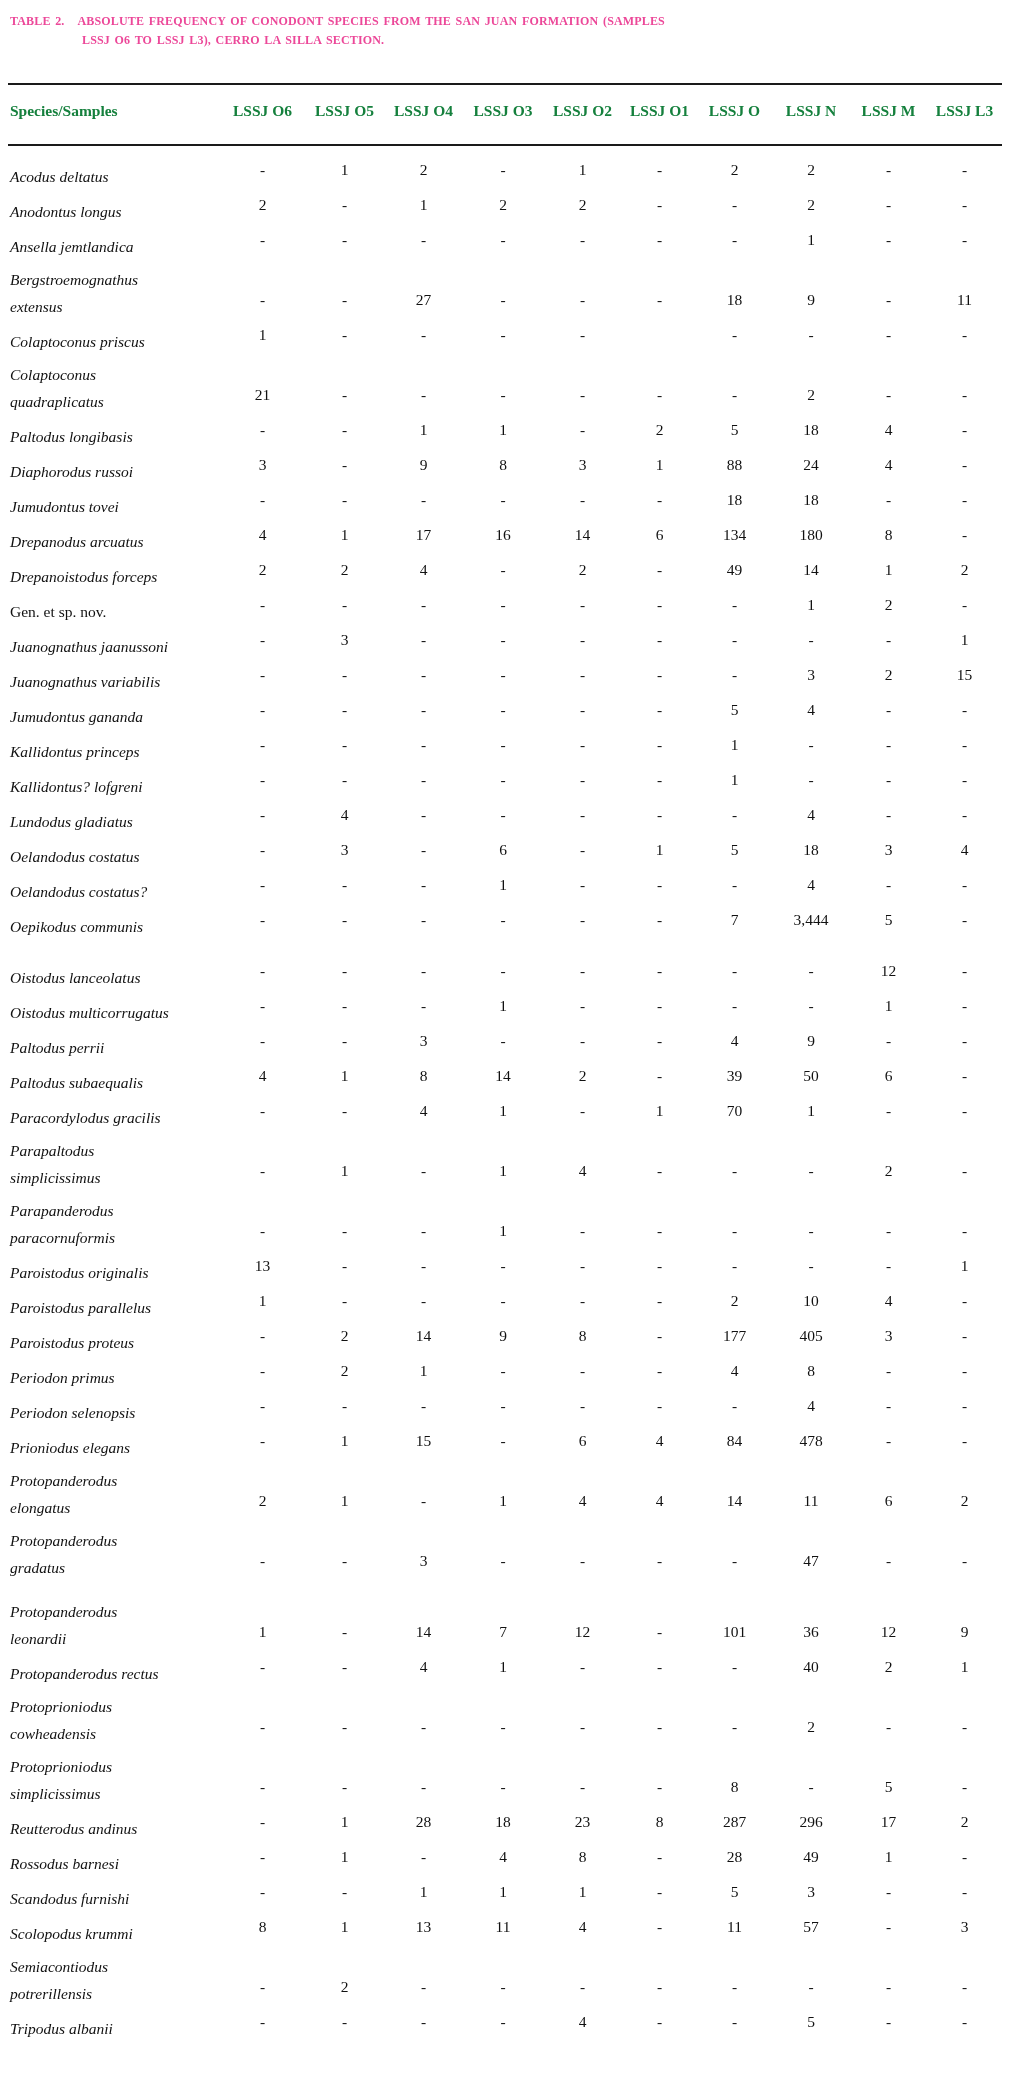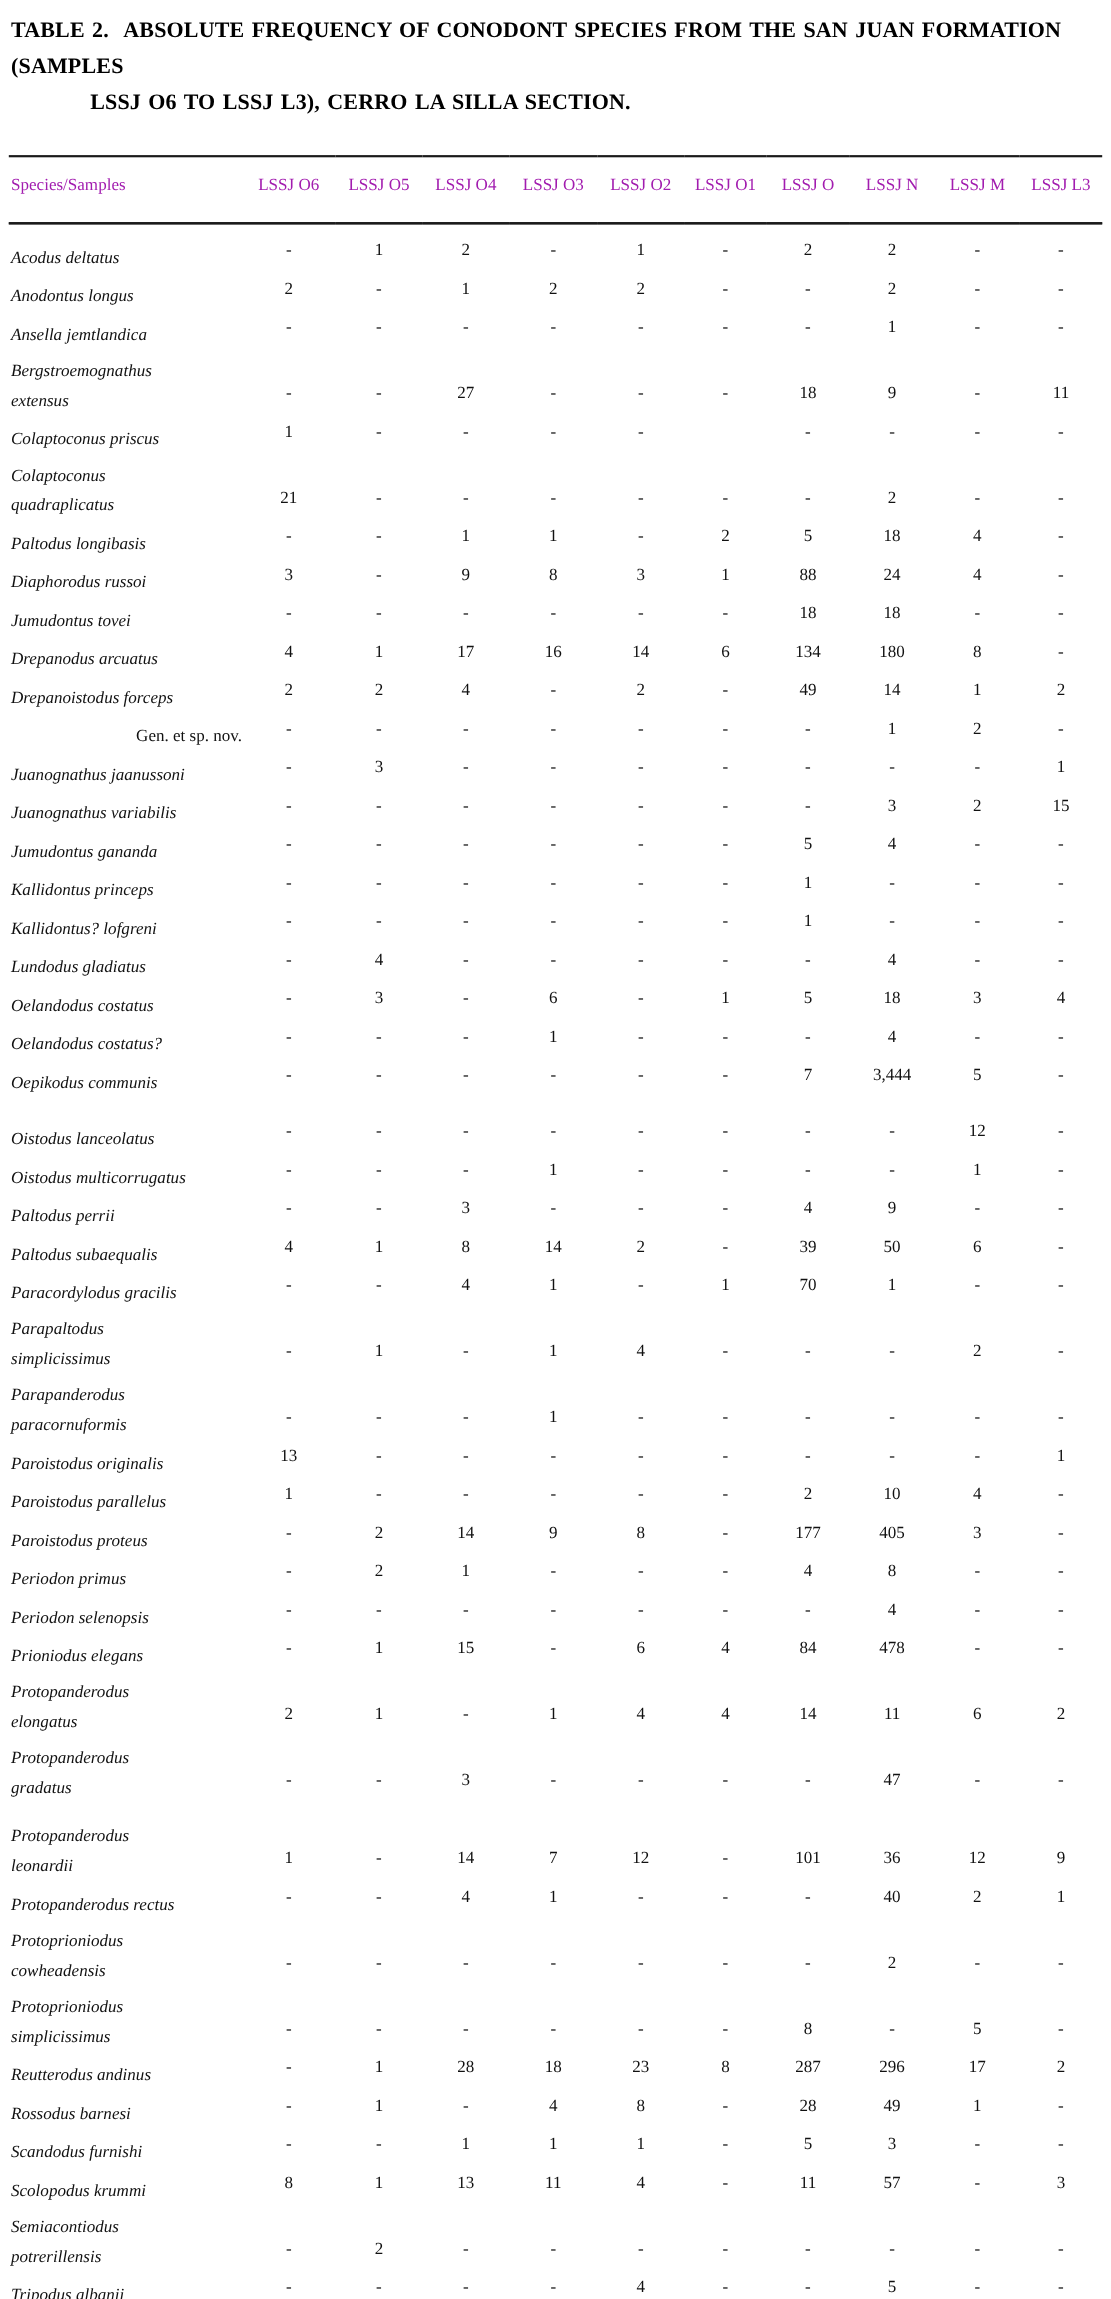--- a/index.html
+++ b/index.html
@@ -11,63 +11,63 @@
   .page {
     width: 1010px;
     min-height: 2090px;
     box-sizing: border-box;
     padding: 10px 8px 30px 8px;
     font-family: "Liberation Serif", serif;
     background: #ffffff;
   }
   .title {
     font-weight: bold;
-    font-size: 20px;
+    font-size: 12px;
     line-height: 1.62;
     letter-spacing: 0.15px;
     word-spacing: 1.5px;
     margin: 2px 0 0 2px;
-    color: #000000;
+    color: #ec4899;
   }
   .title .tlabel { margin-right: 13px; }
   .title .tline2 { display: block; margin-left: 72px; }
 
   table.freq {
     border-collapse: collapse;
     table-layout: fixed;
     width: 994px;
     margin-top: 32px;
   }
   thead th {
     border-top: 2px solid #1a1a1a;
     border-bottom: 2px solid #1a1a1a;
-    font-weight: normal;
+    font-weight: bold;
     font-size: 15.5px;
     padding: 17px 0 24px 0;
     text-align: center;
     white-space: nowrap;
-    color: #a21caf;
+    color: #15803d;
   }
   thead th.species-h { text-align: left; padding-left: 2px; }
 
   tbody td {
     vertical-align: bottom;
     font-size: 15.5px;
     line-height: 27px;
     padding: 0;
     color: #111;
   }
   tbody tr:first-child td { padding-top: 10px; }
   td.species {
     font-style: italic;
     text-align: left;
     padding-left: 2px;
     padding-bottom: 1px;
   }
-  td.species.roman { font-style: normal; text-align: right; }
+  td.species.roman { font-style: normal; }
   td.val {
     text-align: center;
     padding-bottom: 8px;
     font-style: normal;
   }
   tr.multiline td { padding-top: 5px; }
   tr.gap-top td { padding-top: 16px; margin-left: 24px; }
 </style>
 </head>
 <body>

